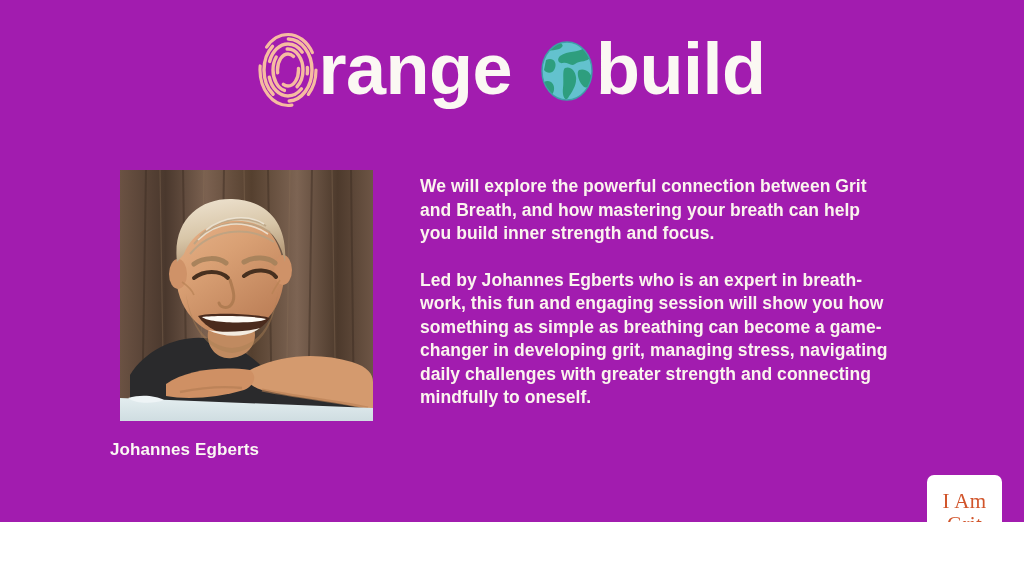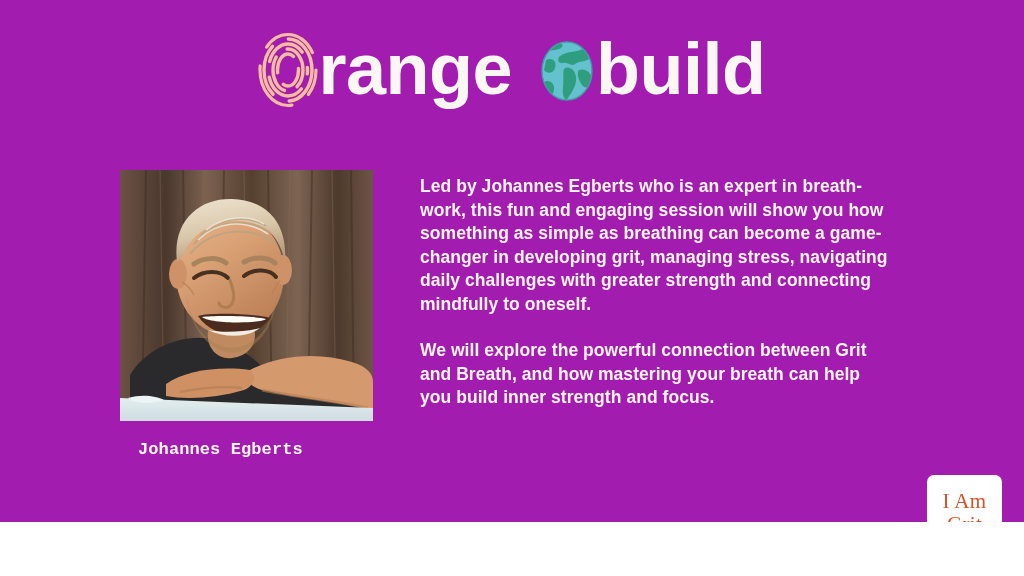--- a/index.html
+++ b/index.html
@@ -72,23 +72,23 @@
     top: 170px;
     width: 253px;
     height: 251px;
     overflow: hidden;
     background: #5a4236;
   }
   #photo-frame svg { display: block; }
 
   #photo-caption {
     position: absolute;
-    left: 138px;
+    left: 110px;
     top: 438px;
-    font-family: Liberation Mono, monospace;
+    font-family: Liberation Sans, sans-serif;
     font-weight: bold;
     font-size: 17px;
     line-height: 24px;
     color: #FBF8F3;
     letter-spacing: 0.1px;
   }
 
   
   #body-copy {
     position: absolute;
@@ -272,22 +272,22 @@
       <path d="M60 222 C80 218, 104 216, 122 218" stroke="#b07c52" stroke-width="2.4" fill="none" opacity="0.6"></path>
 
       <path d="M0 228 L253 238 L253 251 L0 251 Z" fill="url(#ledgeG)"></path>
       <path d="M8 228 C22 224, 36 226, 44 230 C34 234, 16 234, 8 228 Z" fill="#eef4f6"></path>
     </svg>
   </div>
 
   <div id="photo-caption">Johannes Egberts</div>
 
   <div id="body-copy">
+    <p class="body-para">We will explore the powerful connection between Grit and Breath, and how mastering your breath can help you build inner strength and focus.</p>
     <p class="body-para">Led by Johannes Egberts who is an expert in breath-work, this fun and engaging session will show you how something as simple as breathing can become a game-changer in developing grit, managing stress, navigating daily challenges with greater strength and connecting mindfully to oneself.</p>
-    <p class="body-para">We will explore the powerful connection between Grit and Breath, and how mastering your breath can help you build inner strength and focus.</p>
   </div>
 
   <div id="logo-box">
     <span class="logo-line">I Am</span>
     <span class="logo-line">Grit</span>
   </div>
 
 </div>
 
 </body></html>

